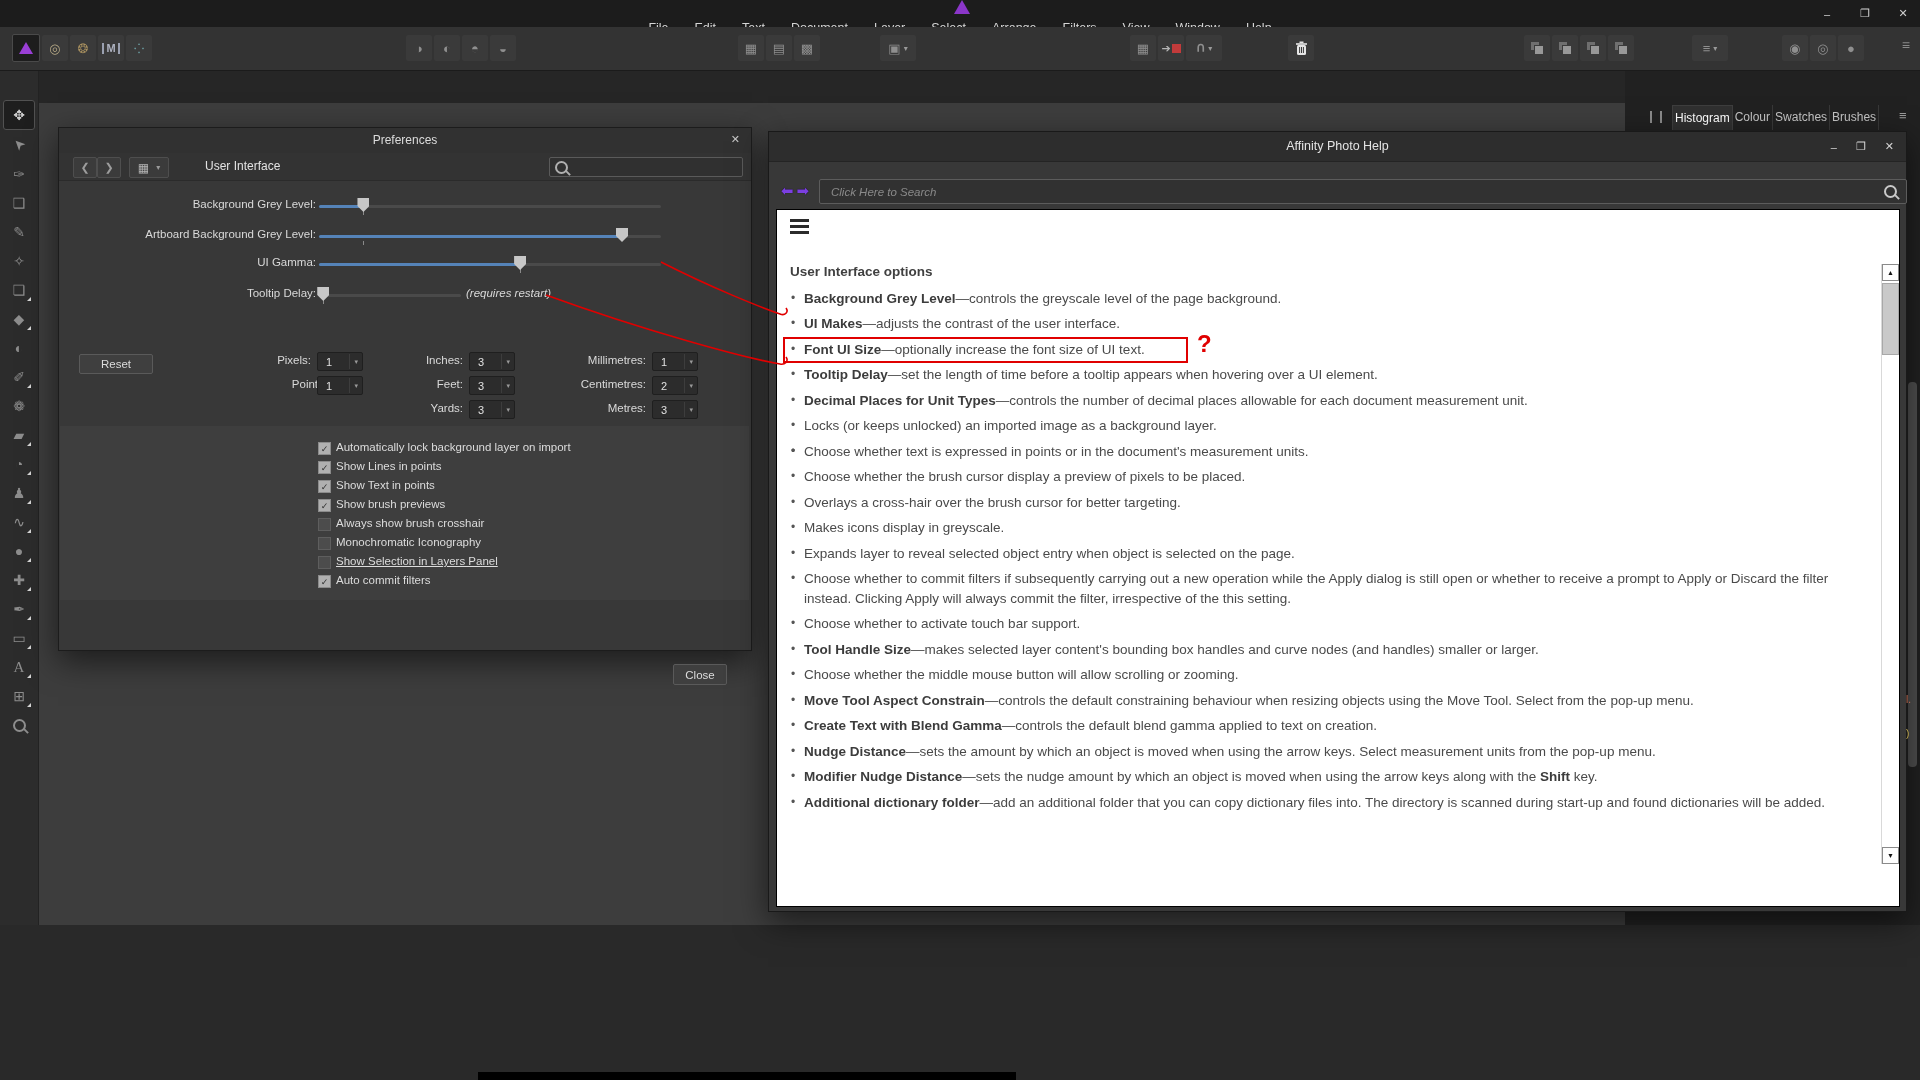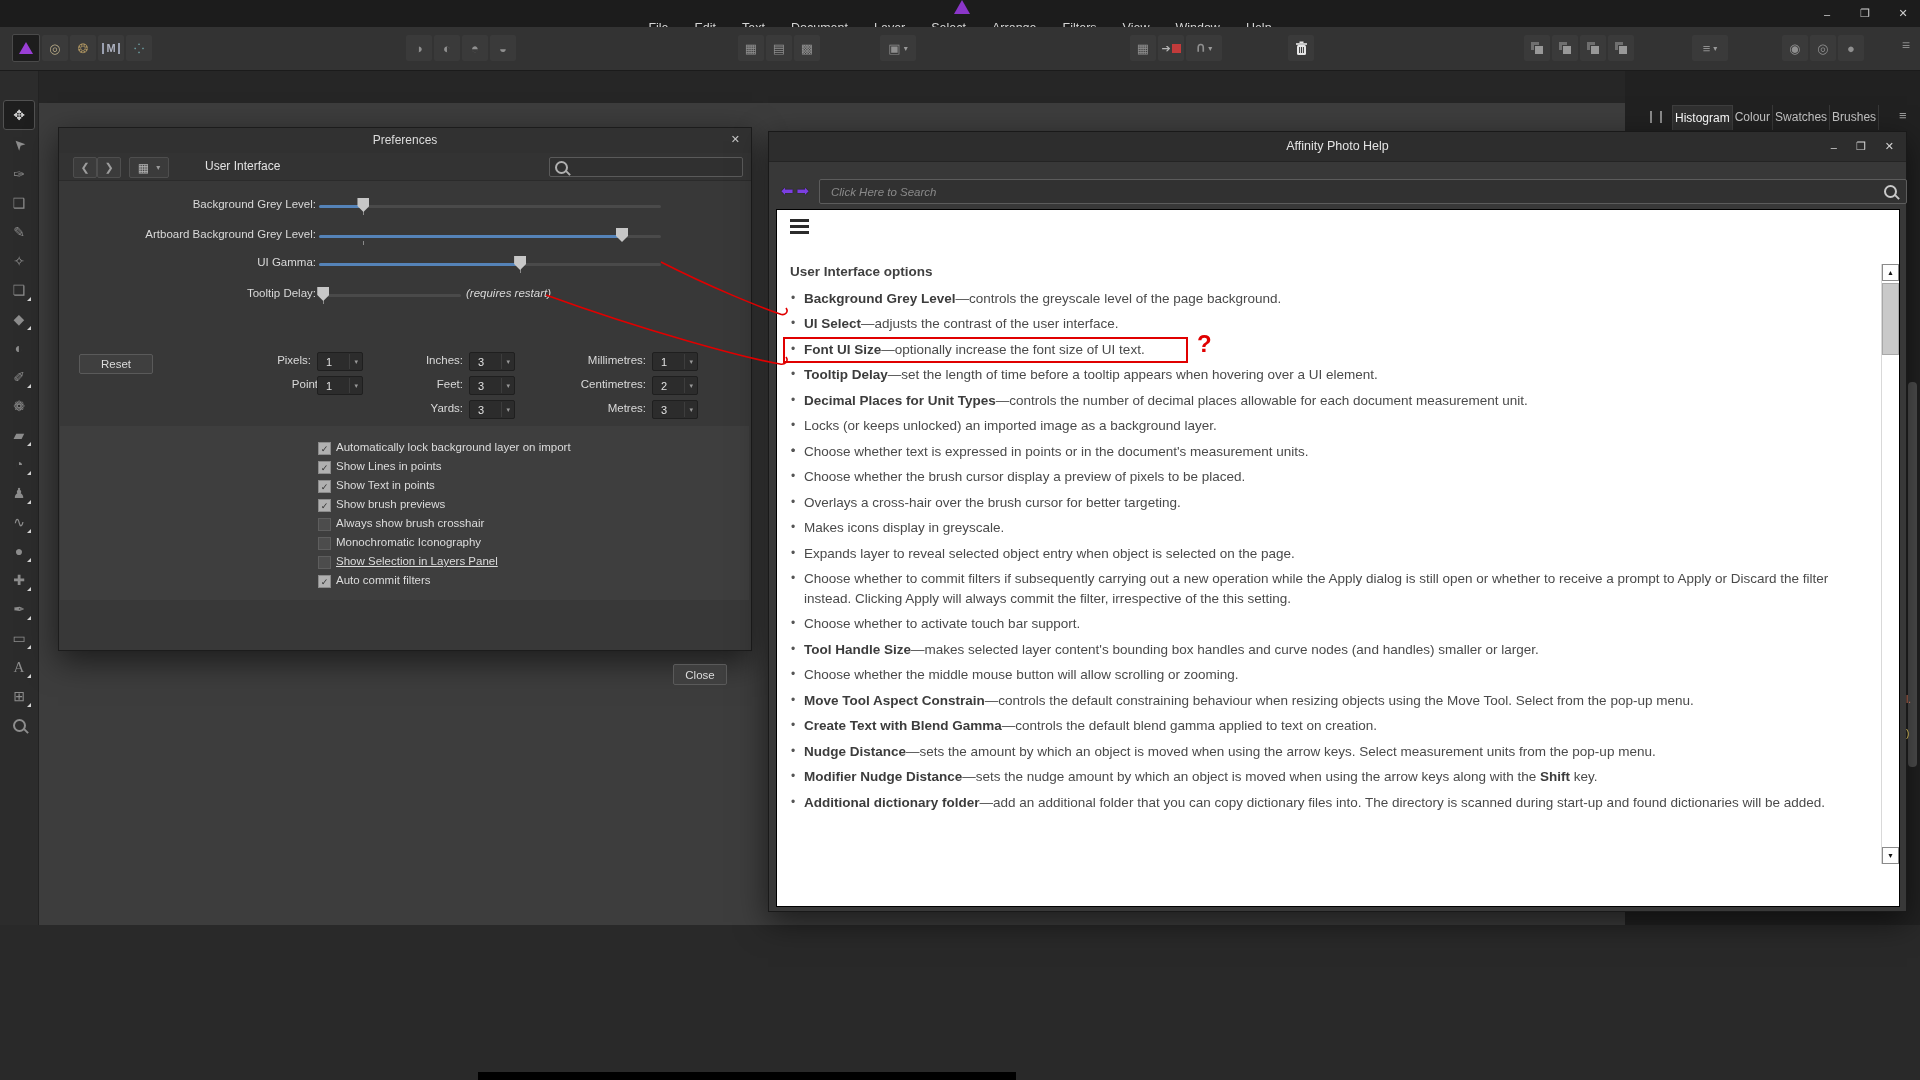--- a/index.html
+++ b/index.html
@@ -494,21 +494,21 @@
     </div>
     <div class="help-content">
       <div class="hamburger">
         <div></div>
           <div></div>
           <div style="margin-bottom:0;"></div>
       </div>
       <div id="help-text">
           <div class="hsec-heading">User Interface options</div>
           <p class="bullet"><span class="dot">•</span><span class="b">Background Grey Level</span><span>—controls the greyscale level of the page background.</span></p>
-          <p class="bullet"><span class="dot">•</span><span class="b">UI Select</span><span>—adjusts the contrast of the user interface.</span></p>
+          <p class="bullet"><span class="dot">•</span><span class="b">UI Makes</span><span>—adjusts the contrast of the user interface.</span></p>
           <p class="bullet"><span class="dot">•</span><span class="b">Font UI Size</span><span>—optionally increase the font size of UI text.</span><span class="hl-box"></span><span class="hl-q">?</span></p>
           <p class="bullet"><span class="dot">•</span><span class="b">Tooltip Delay</span><span>—set the length of time before a tooltip appears when hovering over a UI element.</span></p>
           <p class="bullet"><span class="dot">•</span><span class="b">Decimal Places for Unit Types</span><span>—controls the number of decimal places allowable for each document measurement unit.</span></p>
           <p class="bullet"><span class="dot">•</span><span>Locks (or keeps unlocked) an imported image as a background layer.</span></p>
           <p class="bullet"><span class="dot">•</span></p>
           <p class="bullet"><span class="dot">•</span><span>Choose whether text is expressed in points or in the document's measurement units.</span></p>
           <p class="bullet"><span class="dot">•</span><span>Choose whether the brush cursor display a preview of pixels to be placed.</span></p>
           <p class="bullet"><span class="dot">•</span><span>Overlays a cross-hair over the brush cursor for better targeting.</span></p>
           <p class="bullet"><span class="dot">•</span><span>Makes icons display in greyscale.</span></p>
           <p class="bullet"><span class="dot">•</span><span>Expands layer to reveal selected object entry when object is selected on the page.</span></p>

